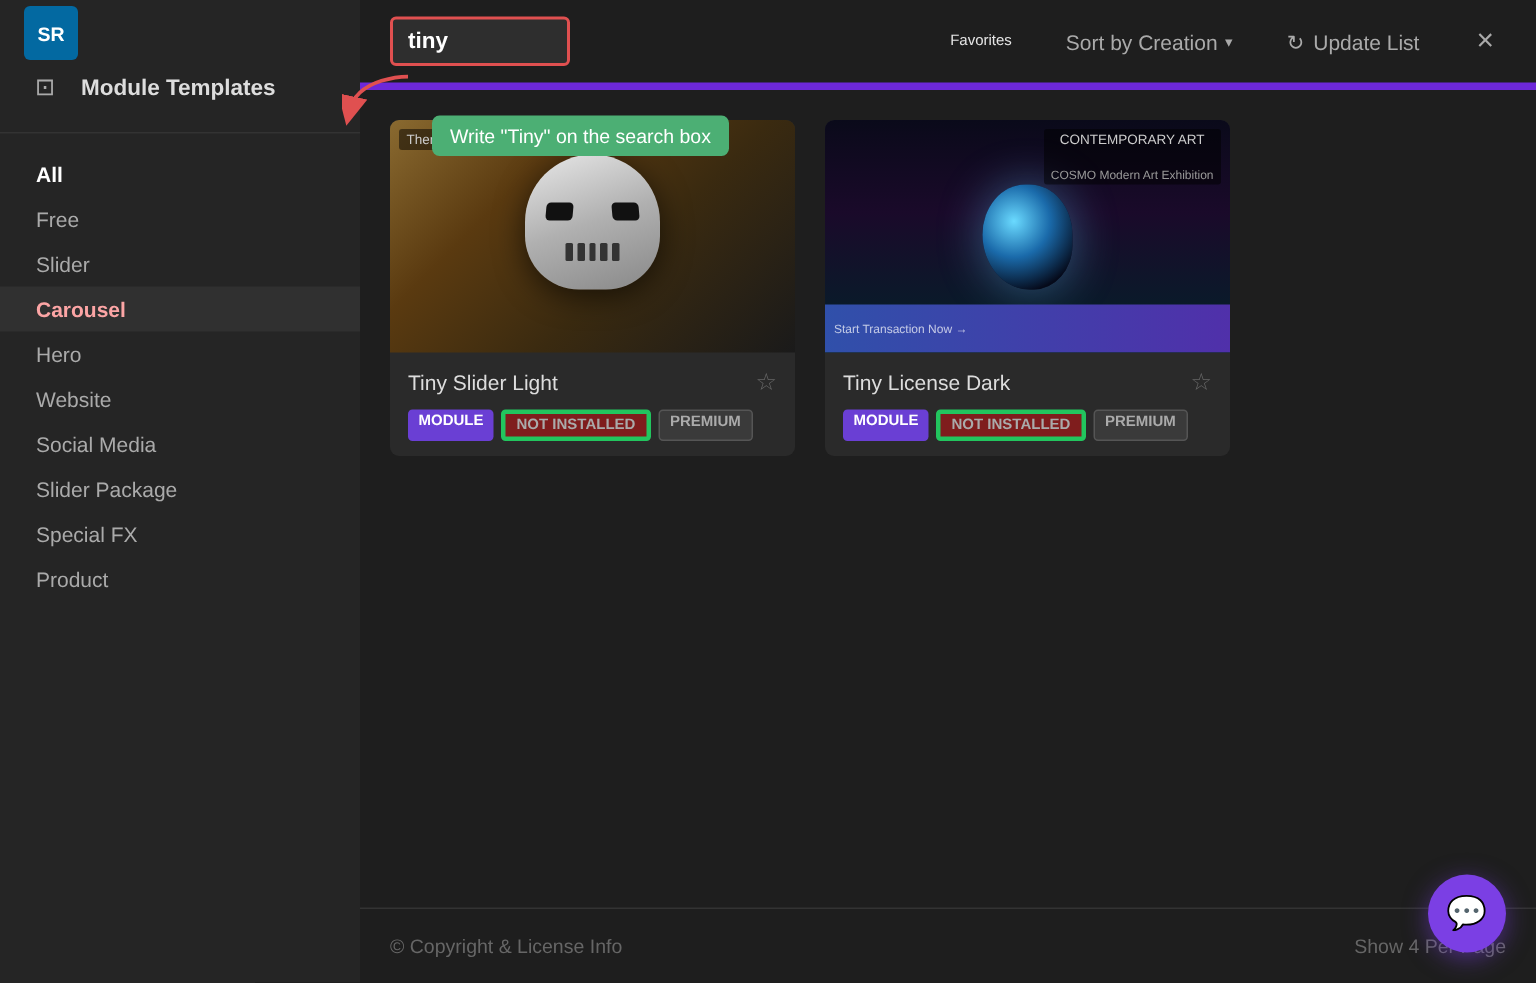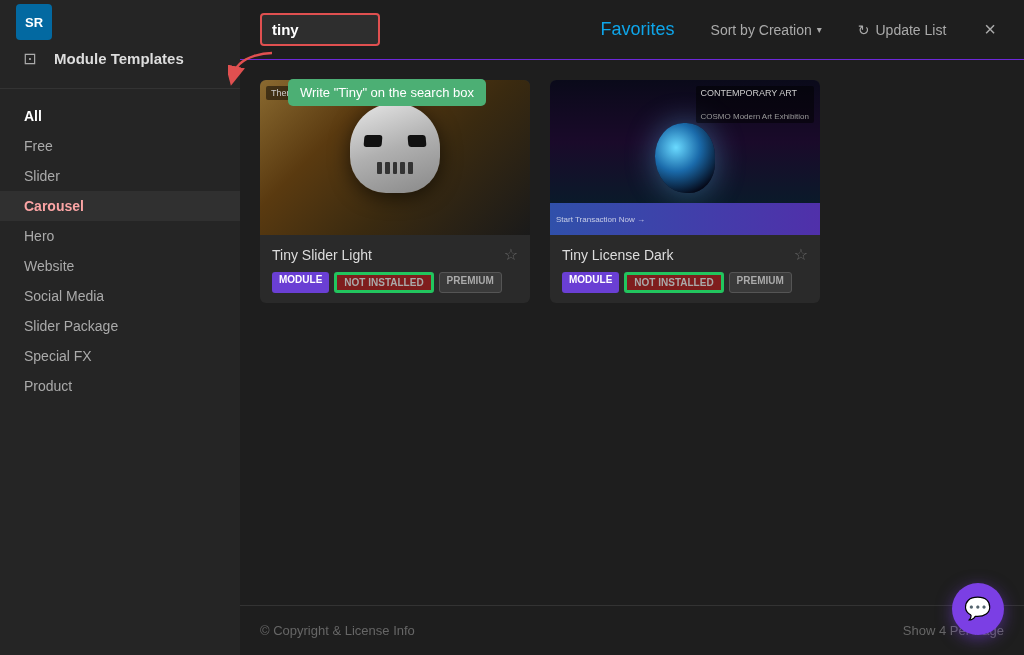--- a/index.html
+++ b/index.html
@@ -99,21 +99,21 @@
       display: flex;
       flex-direction: column;
     }
 
     
     .topbar {
       display: flex;
       align-items: center;
       padding: 0 20px;
       height: 60px;
-      border-bottom: 1px solid #6d28d9;
+      border-bottom: 5px solid #6d28d9;
       gap: 16px;
       flex-shrink: 0;
     }
 
     .search-box-wrapper {
       position: relative;
       display: flex;
       flex-direction: column;
       align-items: flex-start;
     }
@@ -316,21 +316,21 @@
 
     .art-label-top {
       position: absolute;
       top: 6px;
       right: 6px;
       background: rgba(0,0,0,0.5);
       color: #ccc;
       font-size: 9px;
       padding: 2px 5px;
       border-radius: 2px;
-      text-align: left;
+      text-align: center;
     }
 
     .art-label-top span {
       display: block;
       font-size: 8px;
       color: #999;
       margin-top: 14px;
     }
 
     .art-bottom-bar {
@@ -437,22 +437,22 @@
 
     
     .arrow-svg {
       position: absolute;
       top: 10px;
       left: -30px;
     }
 
     
     .fav-btn {
-      color: #0ea5e9;
-      font-size: 18px;
+      color: #e5e5e5;
+      font-size: 10px;
     }
   </style>
 </head>
 <body>
 
 <div class="sidebar">
   <div class="sidebar-logo">SR</div>
   <div class="sidebar-header">
     <div class="sidebar-header-icon">⊡</div>
     <span class="sidebar-title">Module Templates</span>

